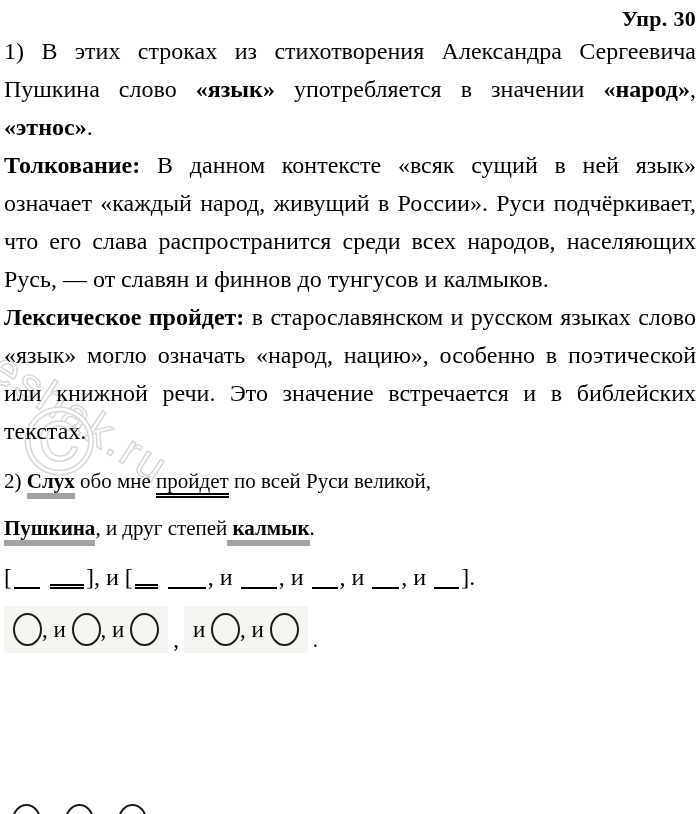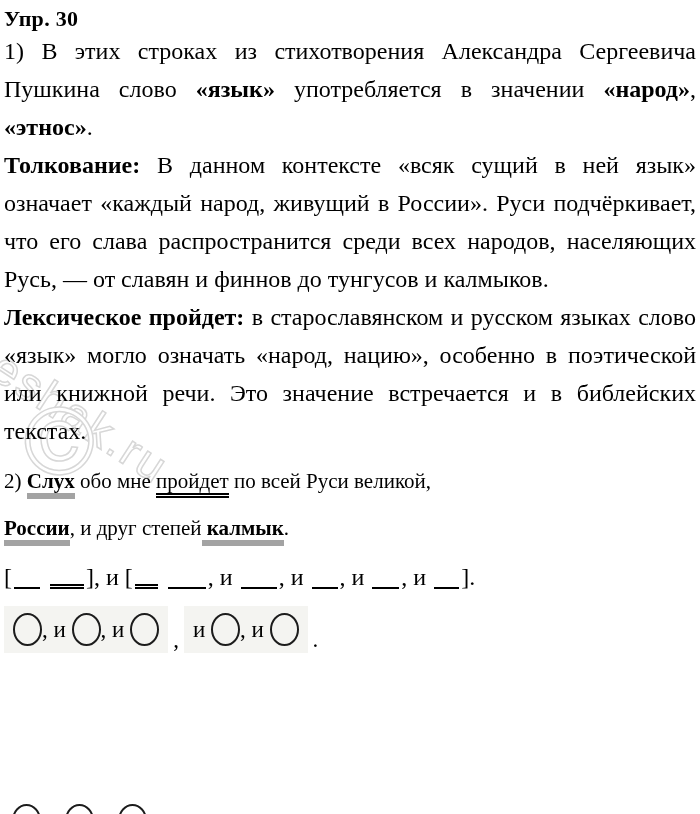--- a/index.html
+++ b/index.html
@@ -2,21 +2,21 @@
 <html><head>
 <meta charset="utf-8">
 <style>
   html,body{margin:0;padding:0;}
   body{
     width:700px;height:814px;overflow:hidden;position:relative;
     background:#ffffff;color:#000;
     font-family:"Liberation Serif", serif;
   }
   .page{position:relative;z-index:2;padding:6px 4px 0 4px;}
-  .hdr{display:flex;justify-content:space-between;align-items:baseline;font-size:22px;line-height:26px;}
+  .hdr{display:flex;justify-content:flex-end;align-items:baseline;font-size:22px;line-height:26px;}
   .hdr .ex{font-weight:bold;letter-spacing:.3px;}
   p.just{
     text-align:justify;font-size:24px;line-height:38px;margin:0;
   }
   .p1{margin-top:16px;}
   .p2{margin-top:16px;}
   .p3{margin-top:16px;}
   .p4{margin-top:18px;}
   .b{font-weight:bold;}
   
@@ -60,21 +60,21 @@
   <p class="just p2">
     <span class="b">Толкование:</span><span> В данном контексте «всяк сущий в ней язык» означает «каждый народ, живущий в России». Руси подчёркивает, что его слава распространится среди всех народов, населяющих Русь, — от славян и финнов до тунгусов и калмыков.</span>
   </p>
 
   <p class="just p3">
     <span class="b">Лексическое пройдет:</span><span> в старославянском и русском языках слово «язык» могло означать «народ, нацию», особенно в поэтической или книжной речи. Это значение встречается и в библейских текстах.</span>
   </p>
 
   <div class="poem">
     <div class="poem-line"><span>2) </span><span class="us">Слух</span><span> обо мне </span><span class="ud">пройдет</span><span> по всей Руси великой,</span></div>
-    <div class="poem-line"><span class="us">России</span><span>, и друг степей</span><span class="us"> калмык</span><span>.</span></div>
+    <div class="poem-line"><span class="us">Пушкина</span><span>, и друг степей</span><span class="us"> калмык</span><span>.</span></div>
     <div class="scheme"><span>[</span><span class="bl" style="width: 26px;"></span><span> </span><span class="bl bld" style="width: 34px;"></span><span>], и [</span><span class="bl bld" style="width: 23px;"></span><span> </span><span class="bl" style="width: 38px;"></span><span>, и </span><span class="bl" style="width: 36px;"></span><span>, и </span><span class="bl" style="width: 26px;"></span><span>, и </span><span class="bl" style="width: 27px;"></span><span>, и </span><span class="bl" style="width: 25px;"></span><span>].</span></div>
   </div>
 
 
   <div class="circles">
       <span class="patch"><span class="circ"></span><span class="ctext">, и </span><span class="circ"></span><span class="ctext">, и </span><span class="circ"></span></span>
       <span class="plain"><span class="ctext">,</span></span>
       <span class="patch"><span class="ctext">и </span><span class="circ"></span><span class="ctext">, и </span><span class="circ"></span></span>
       <span class="plain"><span class="ctext">.</span></span>
     </div>

